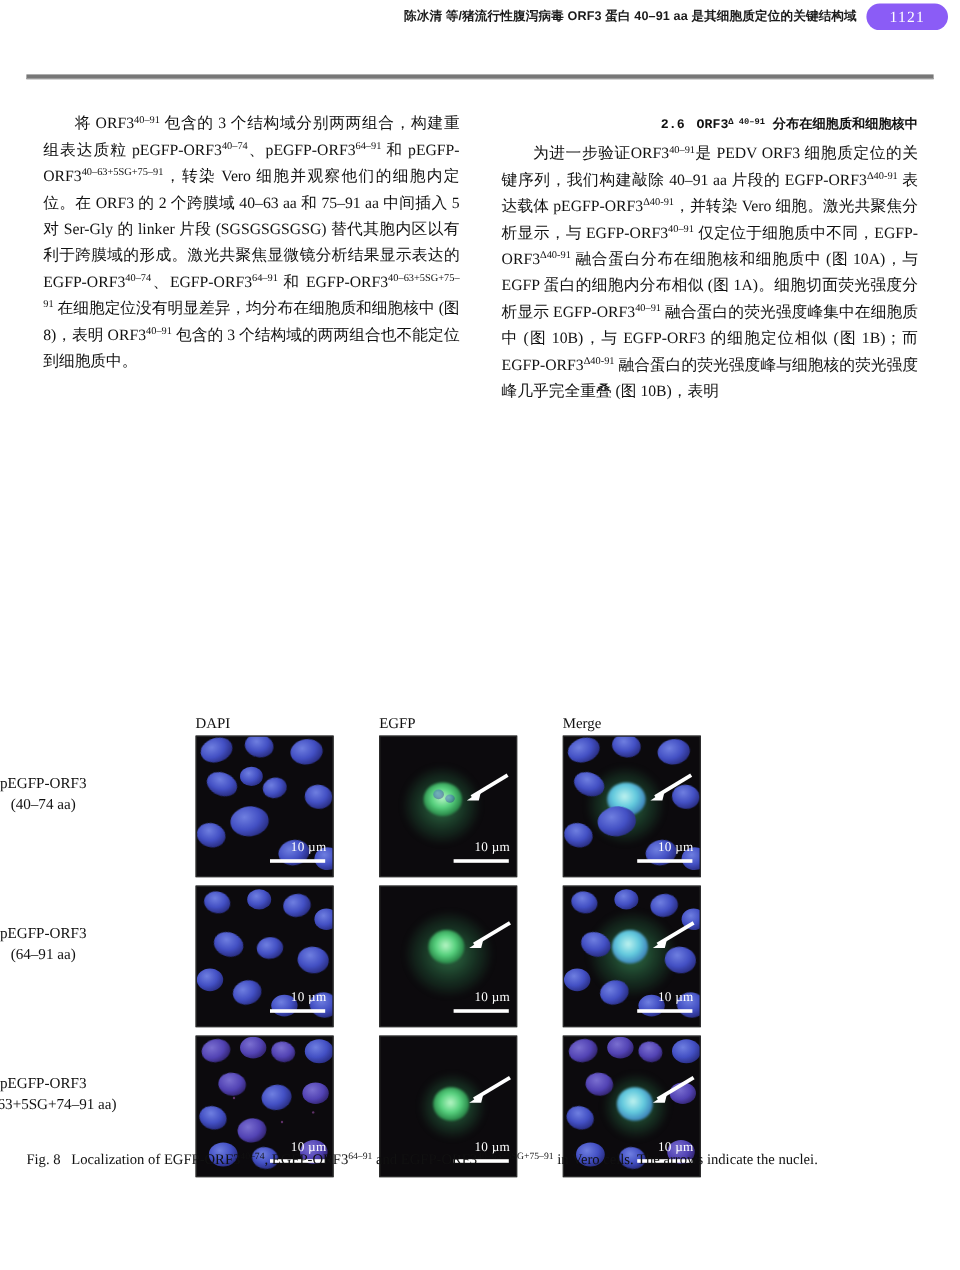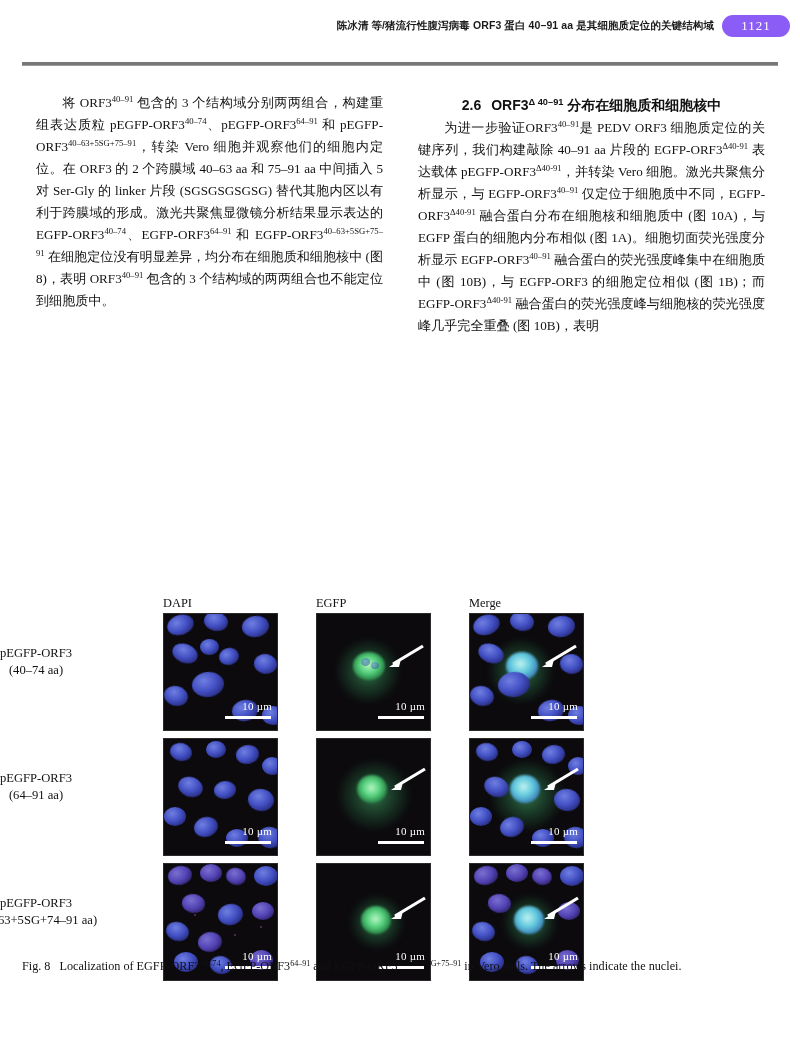--- a/index.html
+++ b/index.html
@@ -12,21 +12,21 @@
     height: 1058px;
     position: relative;
     font-family: "Liberation Serif", "DejaVu Serif", serif;
     color: #111;
     overflow: hidden;
   }
 
   
   .runhead {
     position: absolute;
-    left: 0; top: 12px;
+    left: 0; top: 0;
     width: 800px;
     height: 34px;
   }
   .runhead-title {
     position: absolute;
     right: 86px;
     top: 7px;
     font-family: "Liberation Sans", "DejaVu Sans", sans-serif;
     font-weight: bold;
     font-size: 10.5px;
@@ -72,25 +72,25 @@
   .col-left  { left: 36px; }
   .col-right { left: 418px; }
 
   .col p {
     margin: 0;
   }
   .indent { text-indent: 2em; }
 
   h3.sec {
     margin: 2px 0 0 0;
-    font-family: Liberation Sans, sans-serif;
+    font-family: Liberation Mono, monospace;
     font-weight: bold;
-    font-size: 14px;
+    font-size: 11px;
     line-height: 22.5px;
-    text-align: center;
+    text-align: right;
   }
   h3.sec .num { margin-right: 10px; }
 
   sup, sub { font-size: 0.66em; line-height: 0; }
   sup { vertical-align: 0.56em; }
 
   
   .figure {
     position: absolute;
     left: 0;

